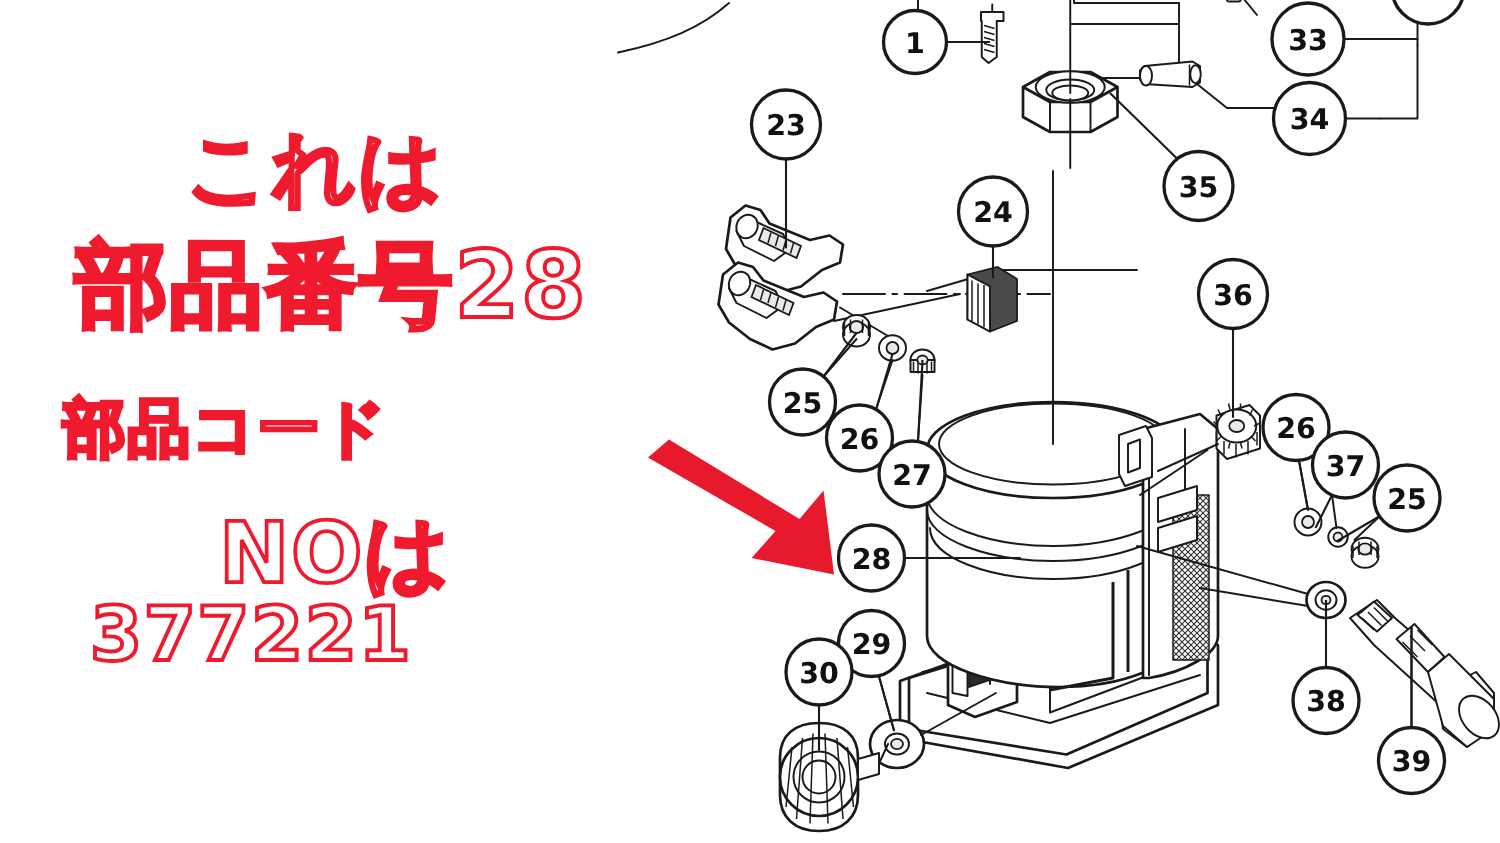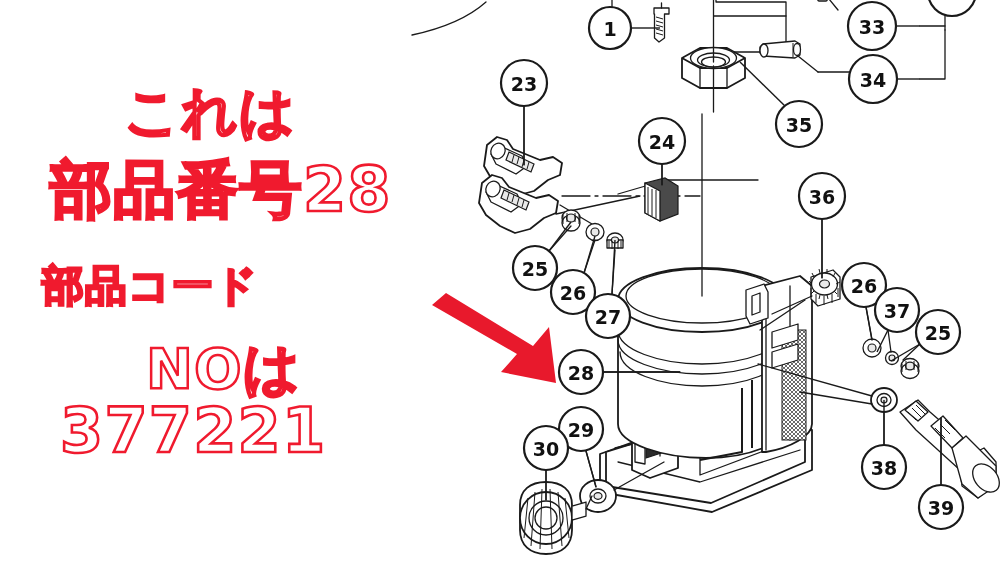--- a/index.html
+++ b/index.html
@@ -18,21 +18,21 @@
     color:#ffffff;
     -webkit-text-stroke:2.2px #f01a2e;
     font-weight:700;
     letter-spacing:0.02em;
     font-family:"DejaVu Sans","Liberation Sans",sans-serif;
   }
   .l1{left:124px;top:76px;font-size:55px;-webkit-text-stroke-width:2.4px;}
   .l2{left:50px;top:148px;font-size:62px;text-align:right;-webkit-text-stroke-width:2.6px;}
   .l3{left:42px;top:258px;font-size:42px;-webkit-text-stroke-width:2.5px;}
   .l4{left:146px;top:332px;font-size:56px;-webkit-text-stroke-width:2.5px;}
-  .l5{left:60px;top:394px;font-size:62px;-webkit-text-stroke-width:2.6px;}
+  .l5{left:60px;top:394px;font-size:50px;-webkit-text-stroke-width:2.6px;}
 
   .bal-num{
     font-family:"DejaVu Sans","Liberation Sans",sans-serif;
     font-weight:700;font-size:19px;fill:#111111;
     text-anchor:middle;dominant-baseline:central;
   }
 </style>
 </head>
 <body>
 

